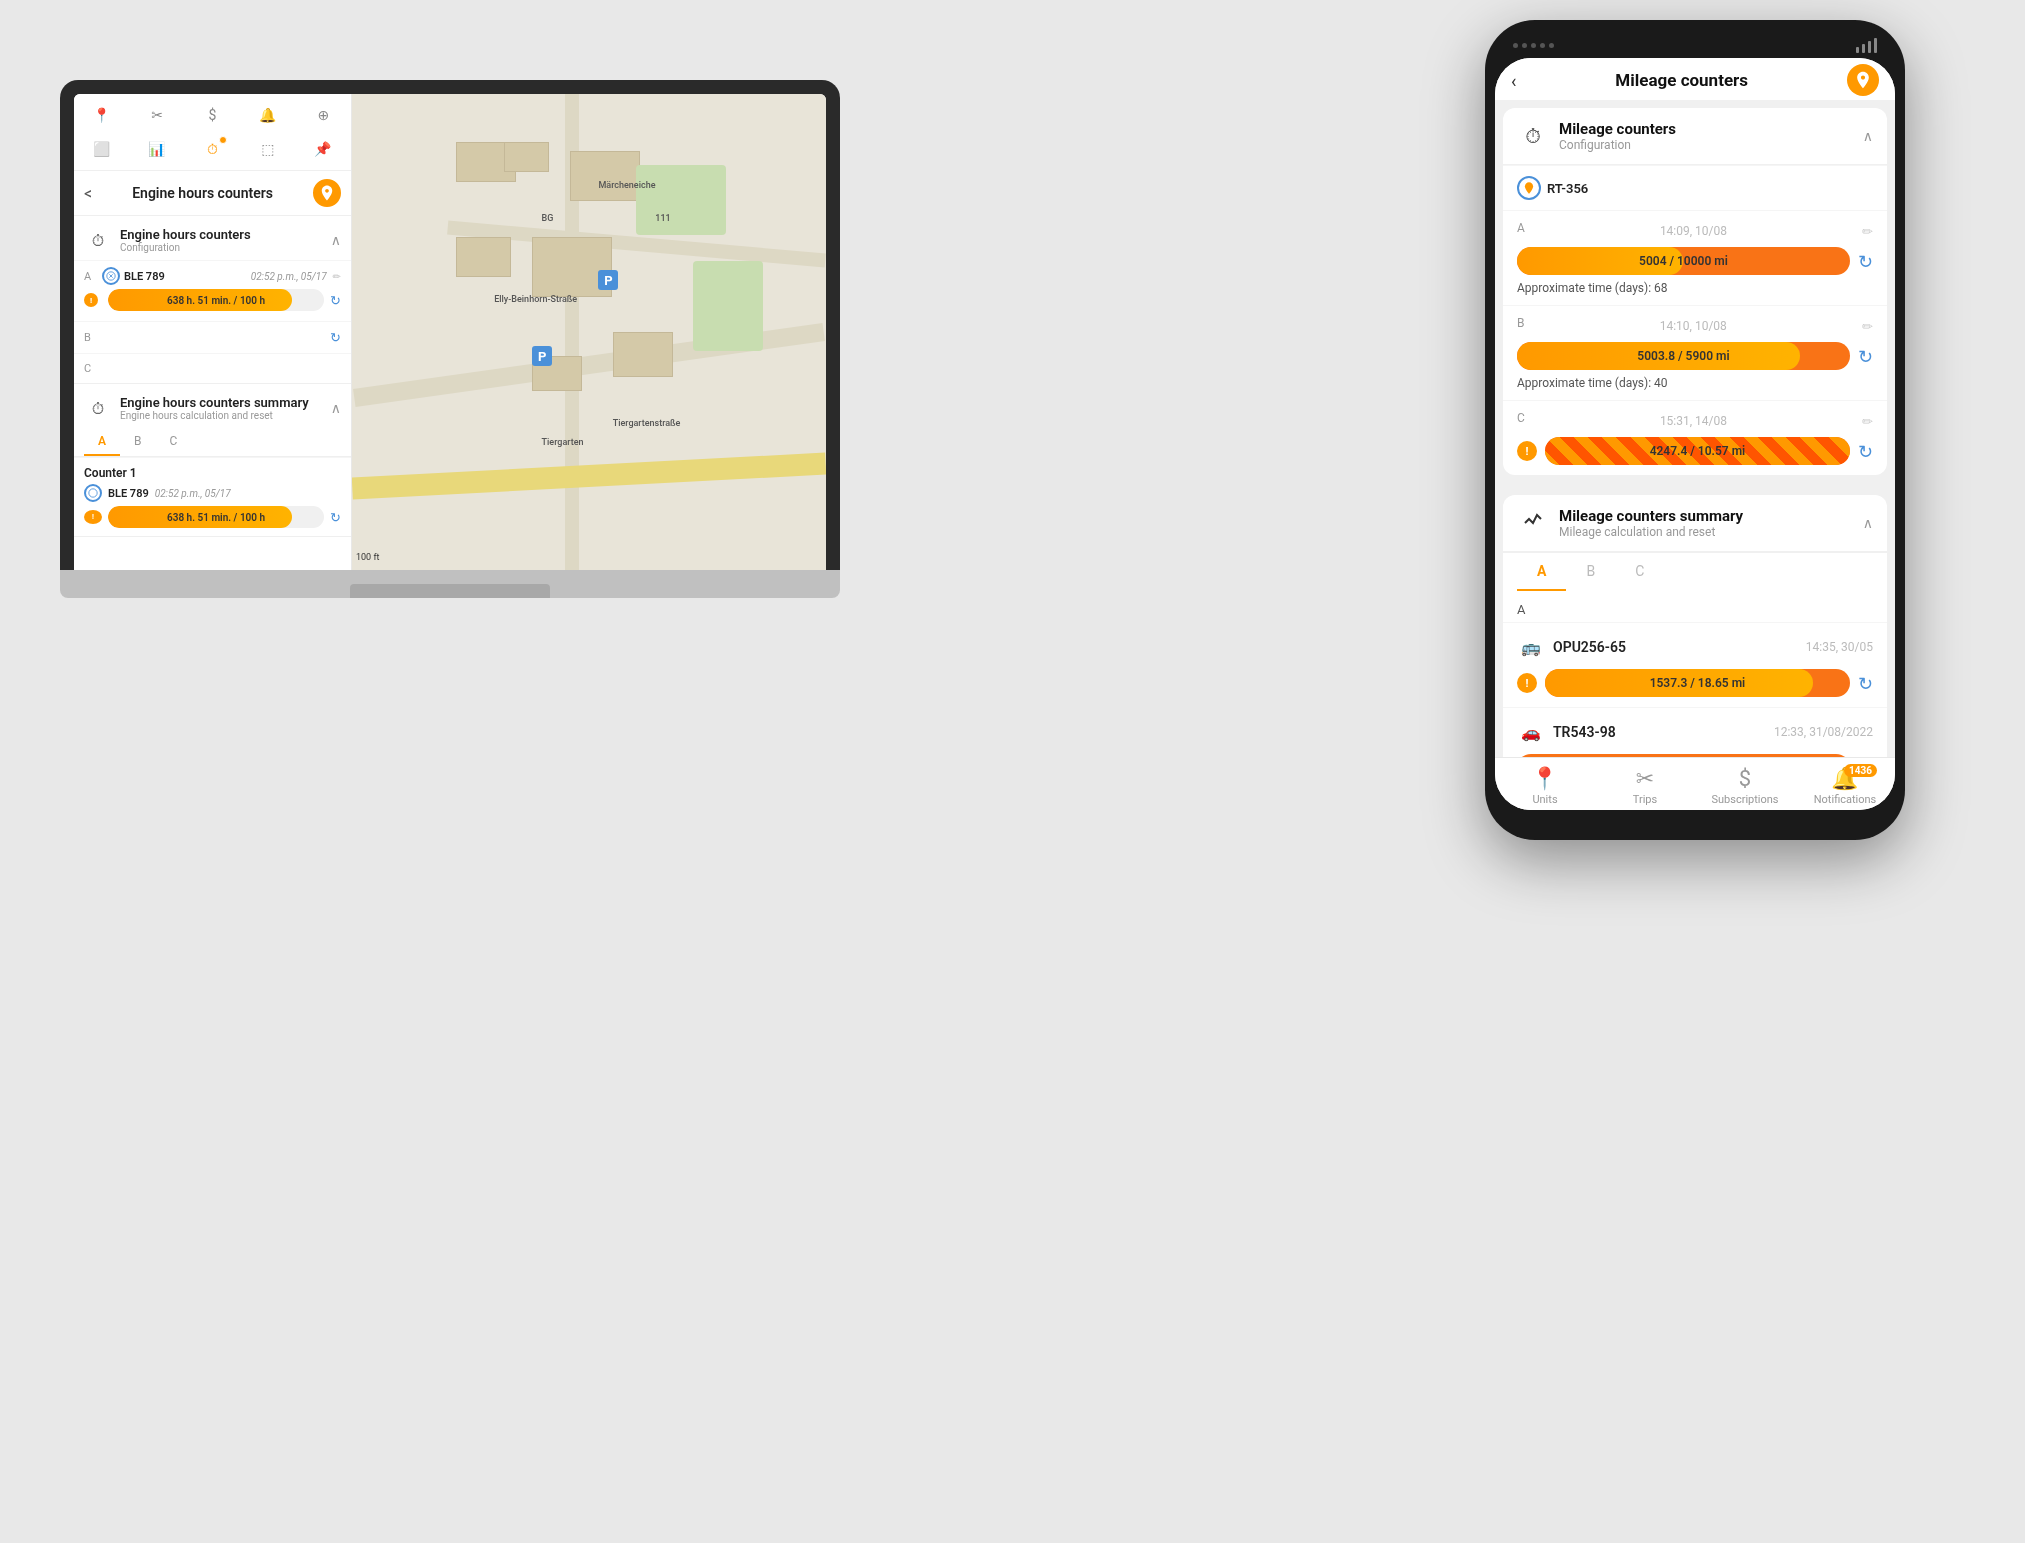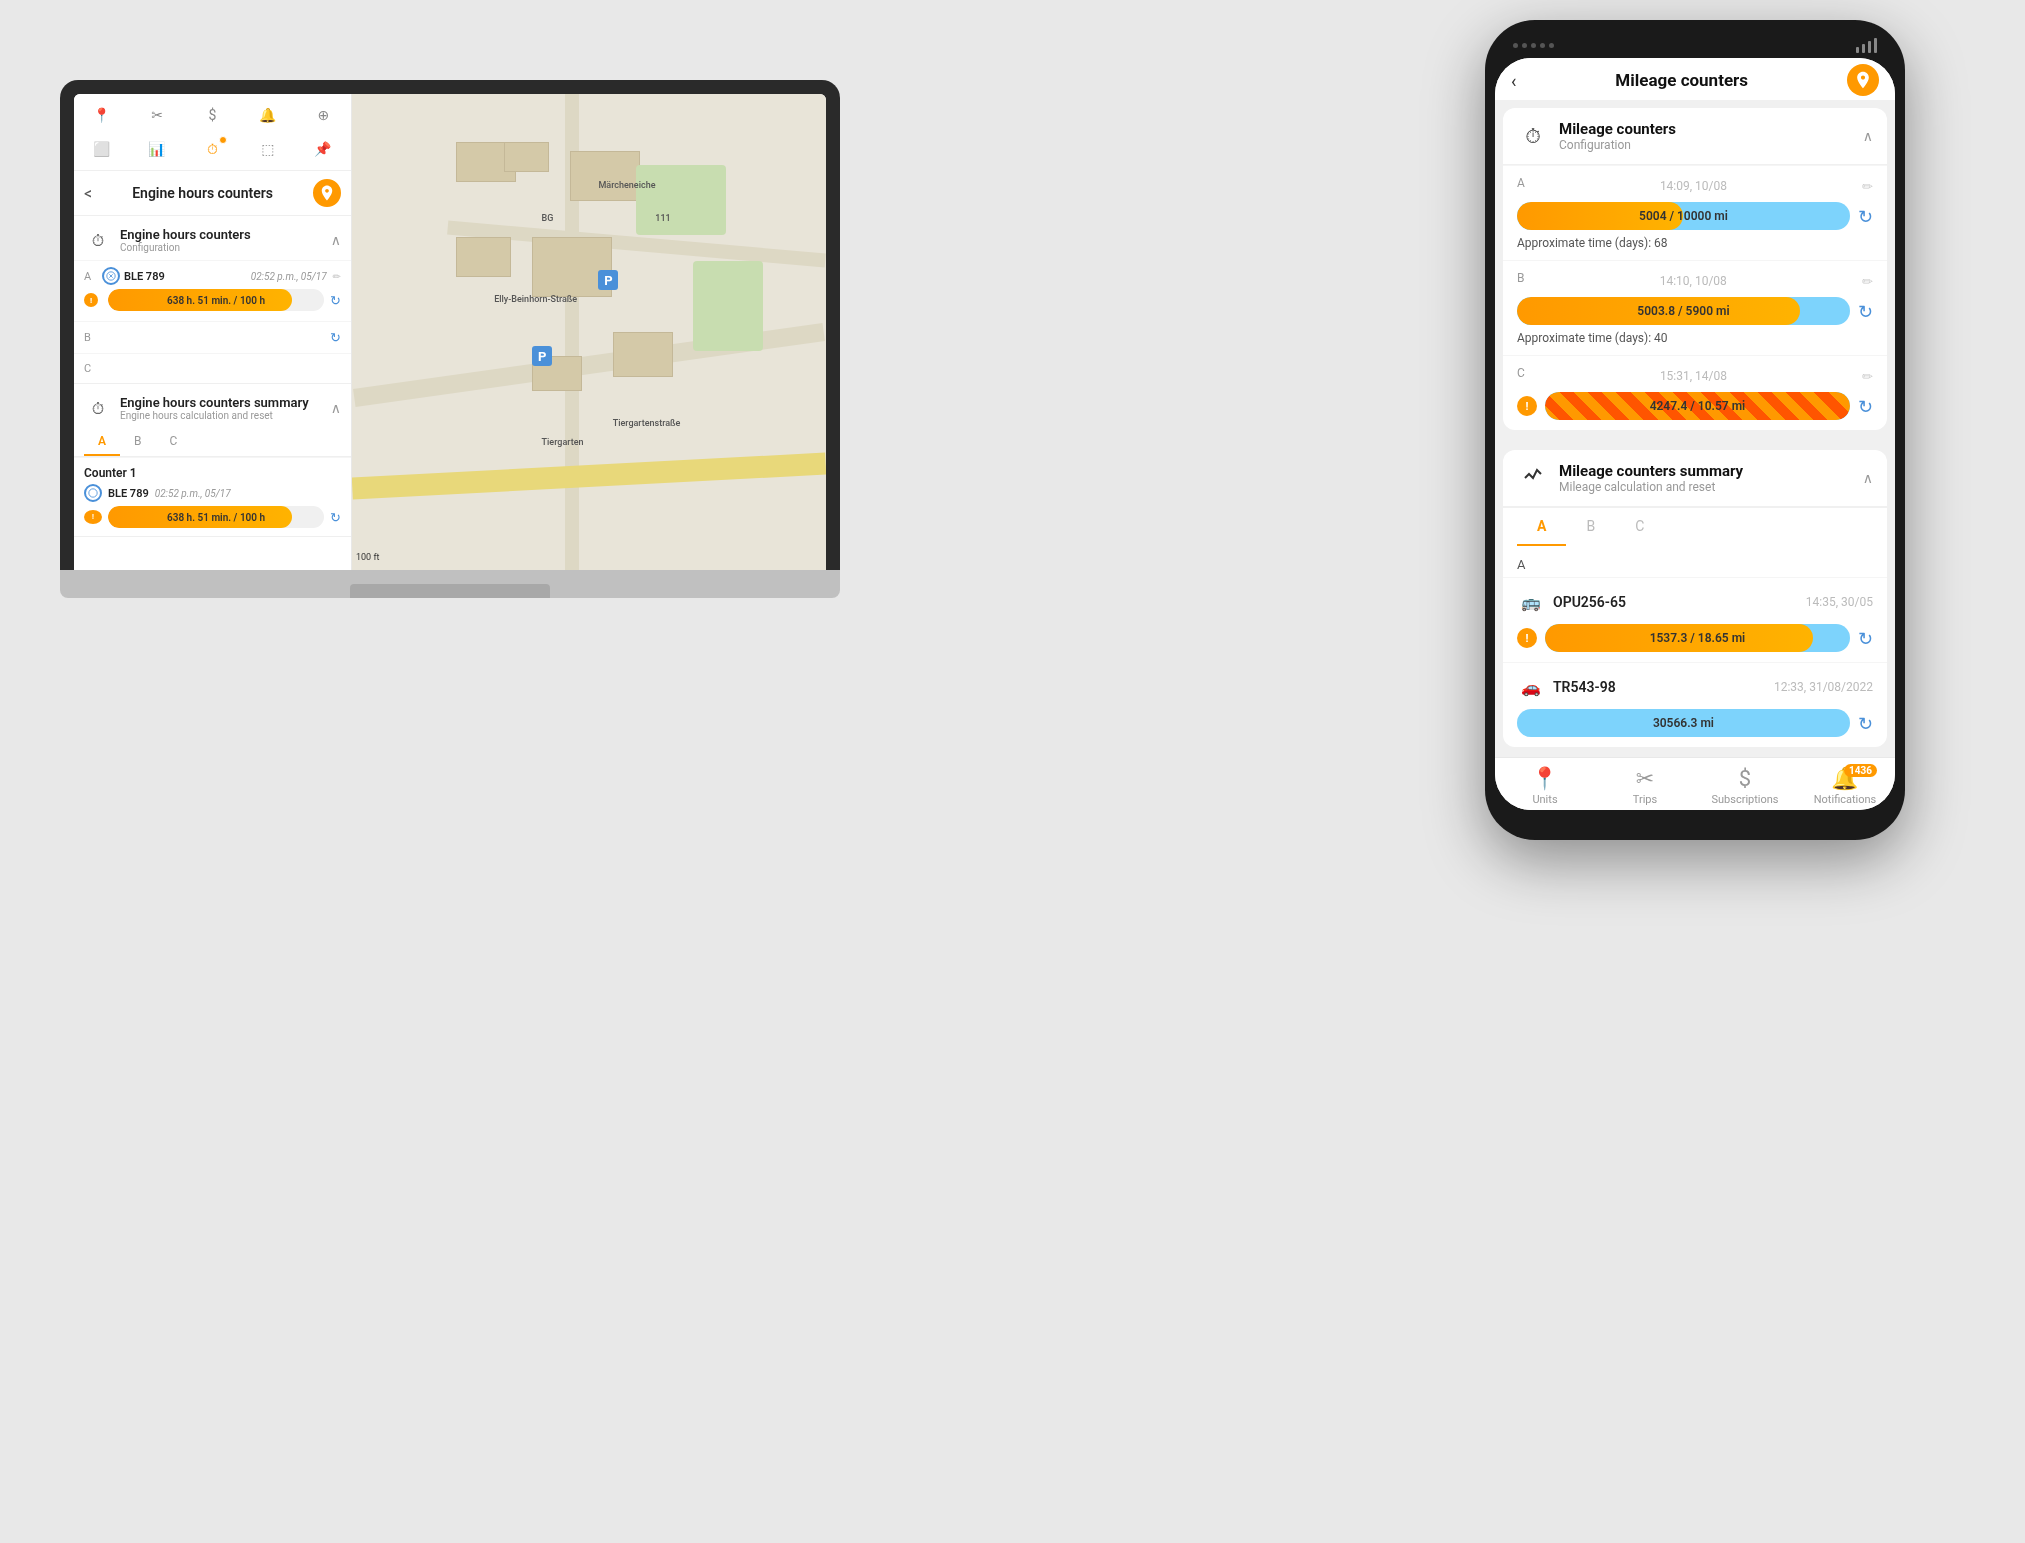--- a/index.html
+++ b/index.html
@@ -482,21 +482,21 @@
 
     .phone-progress-wrap {
       display: flex;
       align-items: center;
       gap: 8px;
       margin-top: 4px;
     }
     .phone-progress-bg {
       flex: 1;
       height: 28px;
-      background: #7dd3fc;
+      background: #f97316;
       border-radius: 14px;
       overflow: hidden;
       position: relative;
     }
     .phone-progress-fill {
       height: 100%;
       border-radius: 14px;
       display: flex;
       align-items: center;
       justify-content: center;
@@ -797,20 +797,30 @@
         <div class="phone-card">
           <div class="phone-card-header">
             <div class="phone-section-icon">⏱</div>
             <div class="phone-section-titles">
               <div class="phone-section-main">Mileage counters</div>
               <div class="phone-section-sub">Configuration</div>
             </div>
             <span class="chevron-up">∧</span>
           </div>
 
+          <div class="phone-counter-block">
+            <div class="phone-device-row">
+              <div class="phone-device-icon">
+                <svg width="14" height="14" viewBox="0 0 24 24">
+                    <path d="M12 2C8.13 2 5 5.13 5 9c0 5.25 7 13 7 13s7-7.75 7-13c0-3.87-3.13-7-7-7z" fill="#f90"></path>
+                  </svg>
+              </div>
+              <span class="phone-device-name">RT-356</span>
+            </div>
+          </div>
 
           <div class="phone-counter-block">
             <div style="display:flex;justify-content:space-between;align-items:center;margin-bottom:6px;">
               <span class="phone-counter-label">A</span>
               <span class="phone-device-time">14:09, 10/08</span>
               <span class="phone-edit-icon">✏</span>
             </div>
             <div class="phone-progress-wrap">
               <div class="phone-progress-bg">
                 <div class="phone-progress-fill orange" style="width:50%;"></div>

